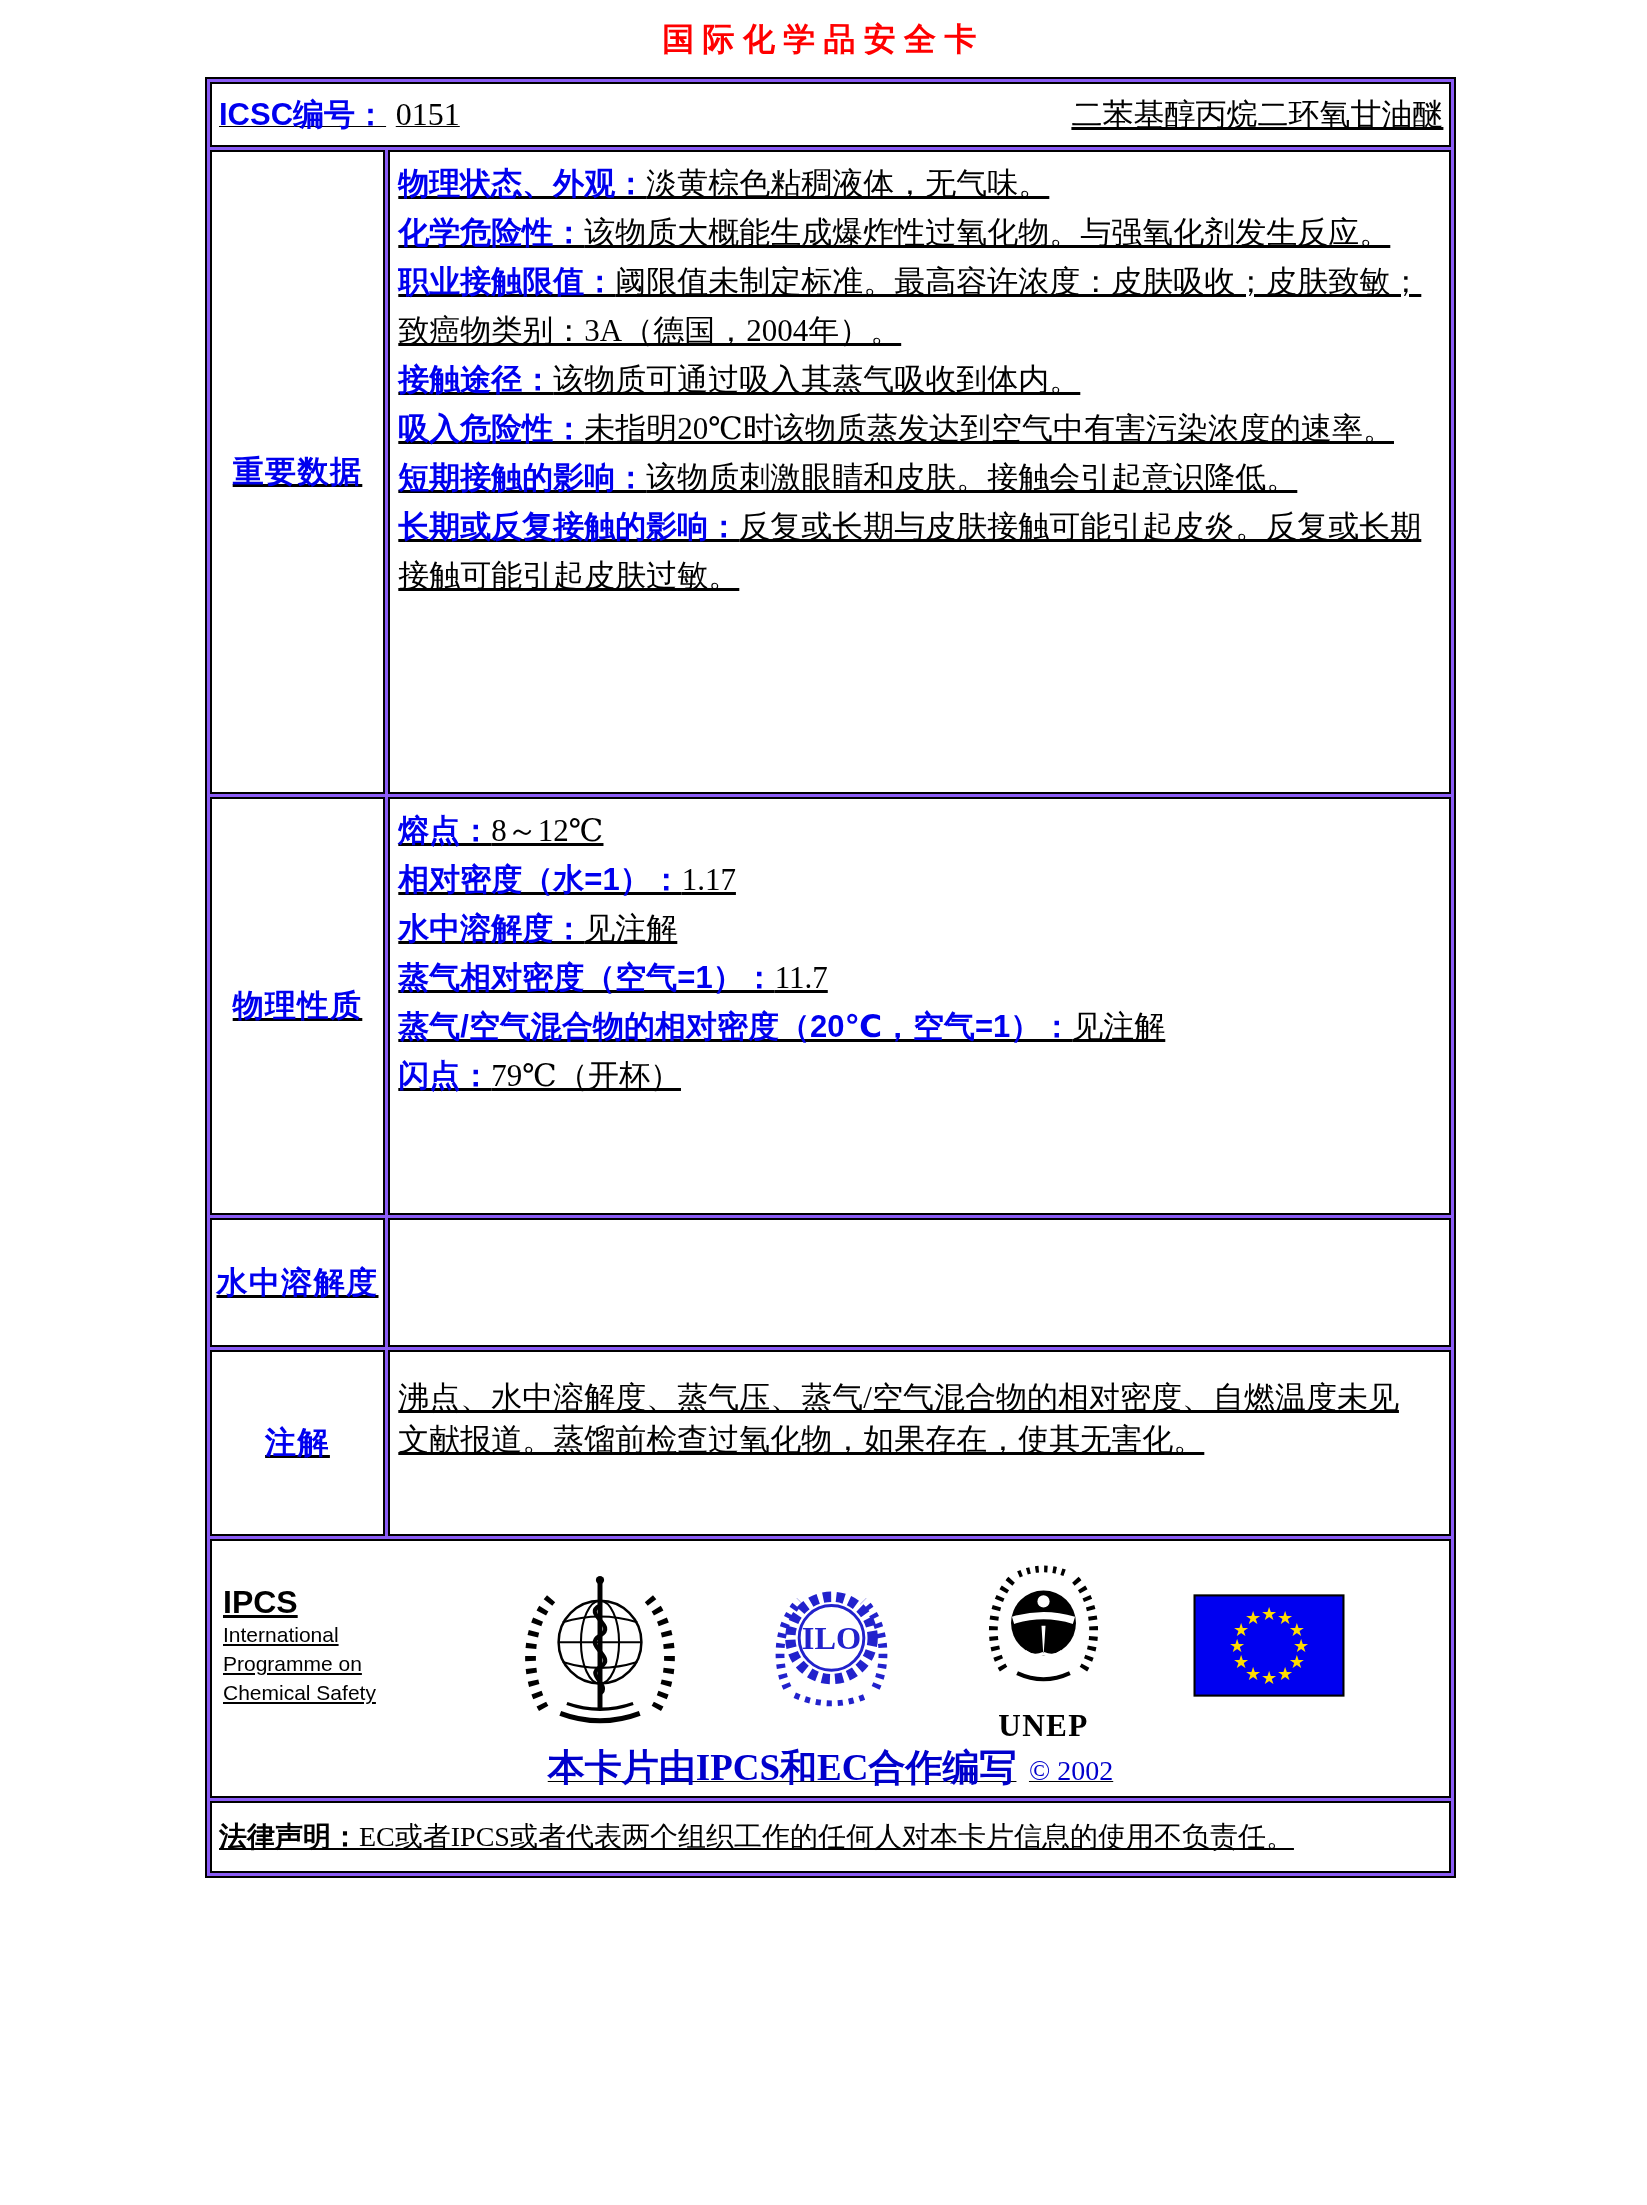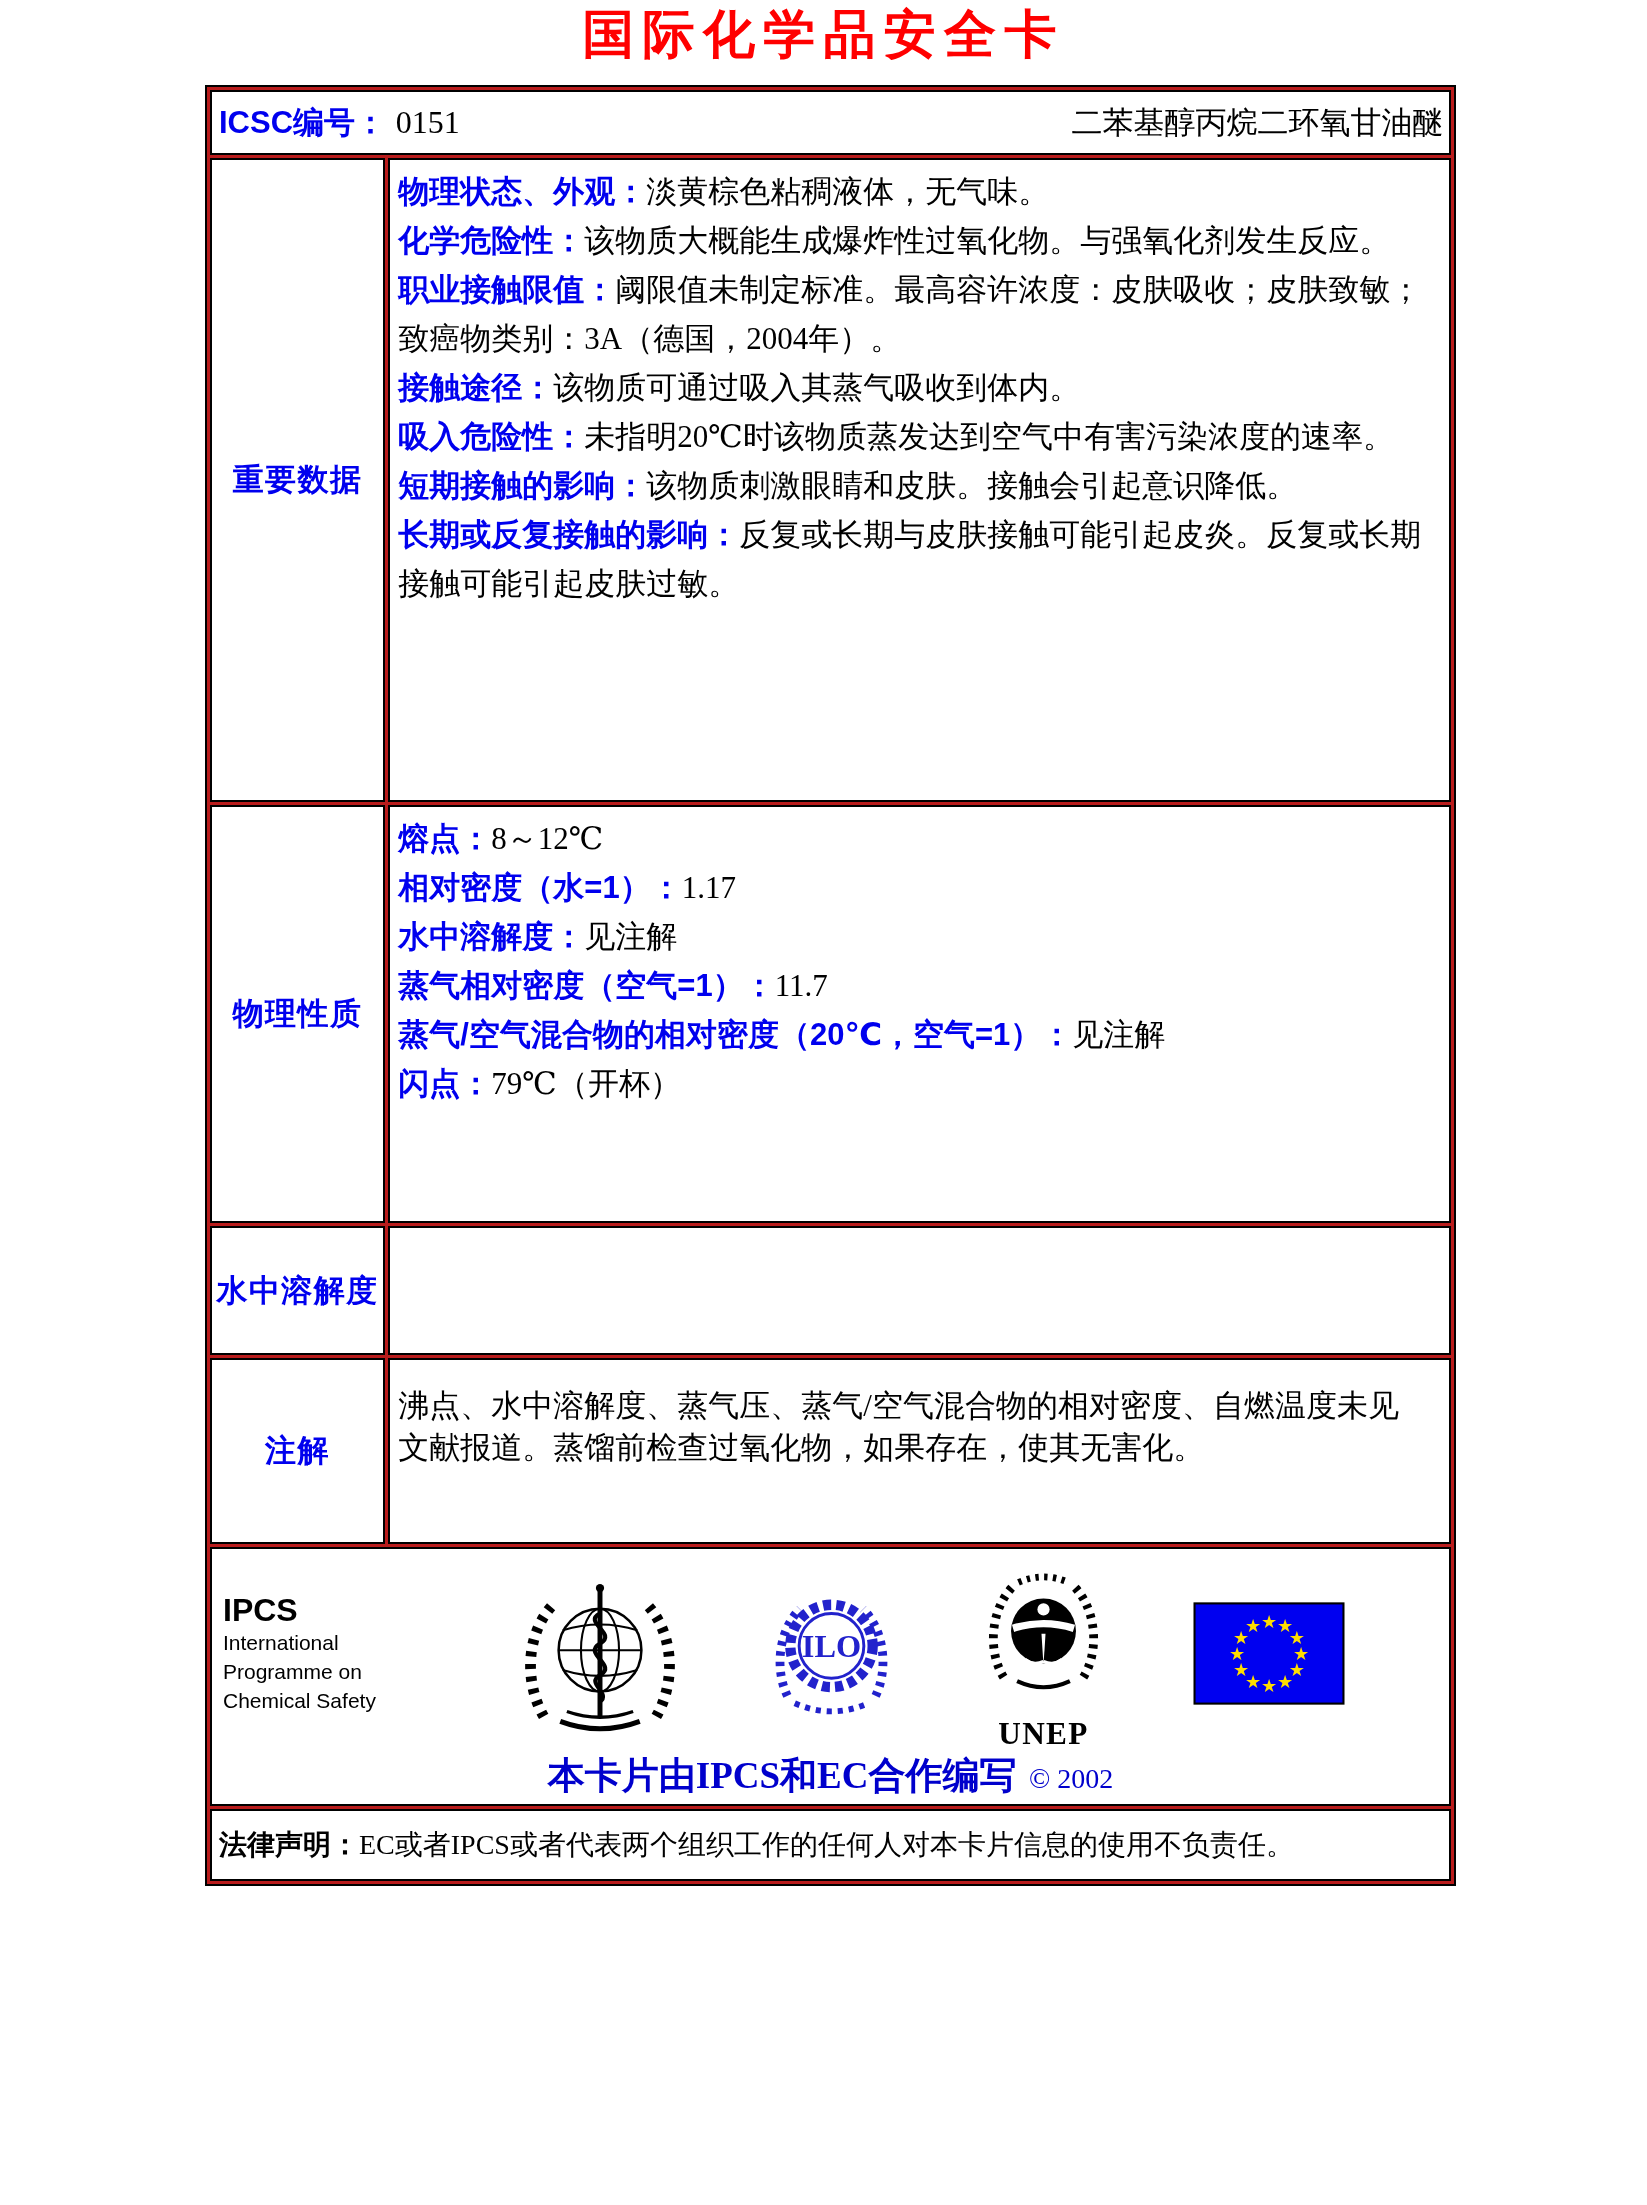--- a/index.html
+++ b/index.html
@@ -2,34 +2,35 @@
 <html style="font-size:11px"><head>
 <meta charset="utf-8">
 <style>
   html, body { margin: 0; padding: 0; background: #ffffff; }
   body {
     width: 1647px; height: 2205px;
     font-family: "Liberation Serif", "DejaVu Serif", serif;
     color: #000;
   }
   .page-title {
-    margin: 0; 
+    margin: 0; padding-top: 18px;
     text-align: center;
-    font-size: 52px; font-weight: bold; letter-spacing: 8.3px;
+    font-size: 32px; font-weight: bold; letter-spacing: 8.3px;
     color: #ff0000;
     font-family: "Liberation Serif", "DejaVu Serif", serif;
   }
   table.card {
     margin: 15.3px 0 0 205px;
     width: 1251px;
     border: 2.8px solid #000;
     border-collapse: separate;
     border-spacing: 3.5px;
     table-layout: fixed;
-    background: #b91c1c;
+    background: #8b5cf6;
+    text-decoration: underline;
   }
   td { border: 2.1px solid #000; background: #fff; padding: 0; }
   col.c-label { width: 175px; }
 
   
   td.header-cell { height: 61px; vertical-align: middle; padding: 0 5.6px 0 7px; }
   .header-flex { display: flex; justify-content: space-between; align-items: center; }
   .blue-label {
     color: #0000ee; font-weight: bold;
     font-family: "Liberation Sans", "DejaVu Sans", sans-serif;

